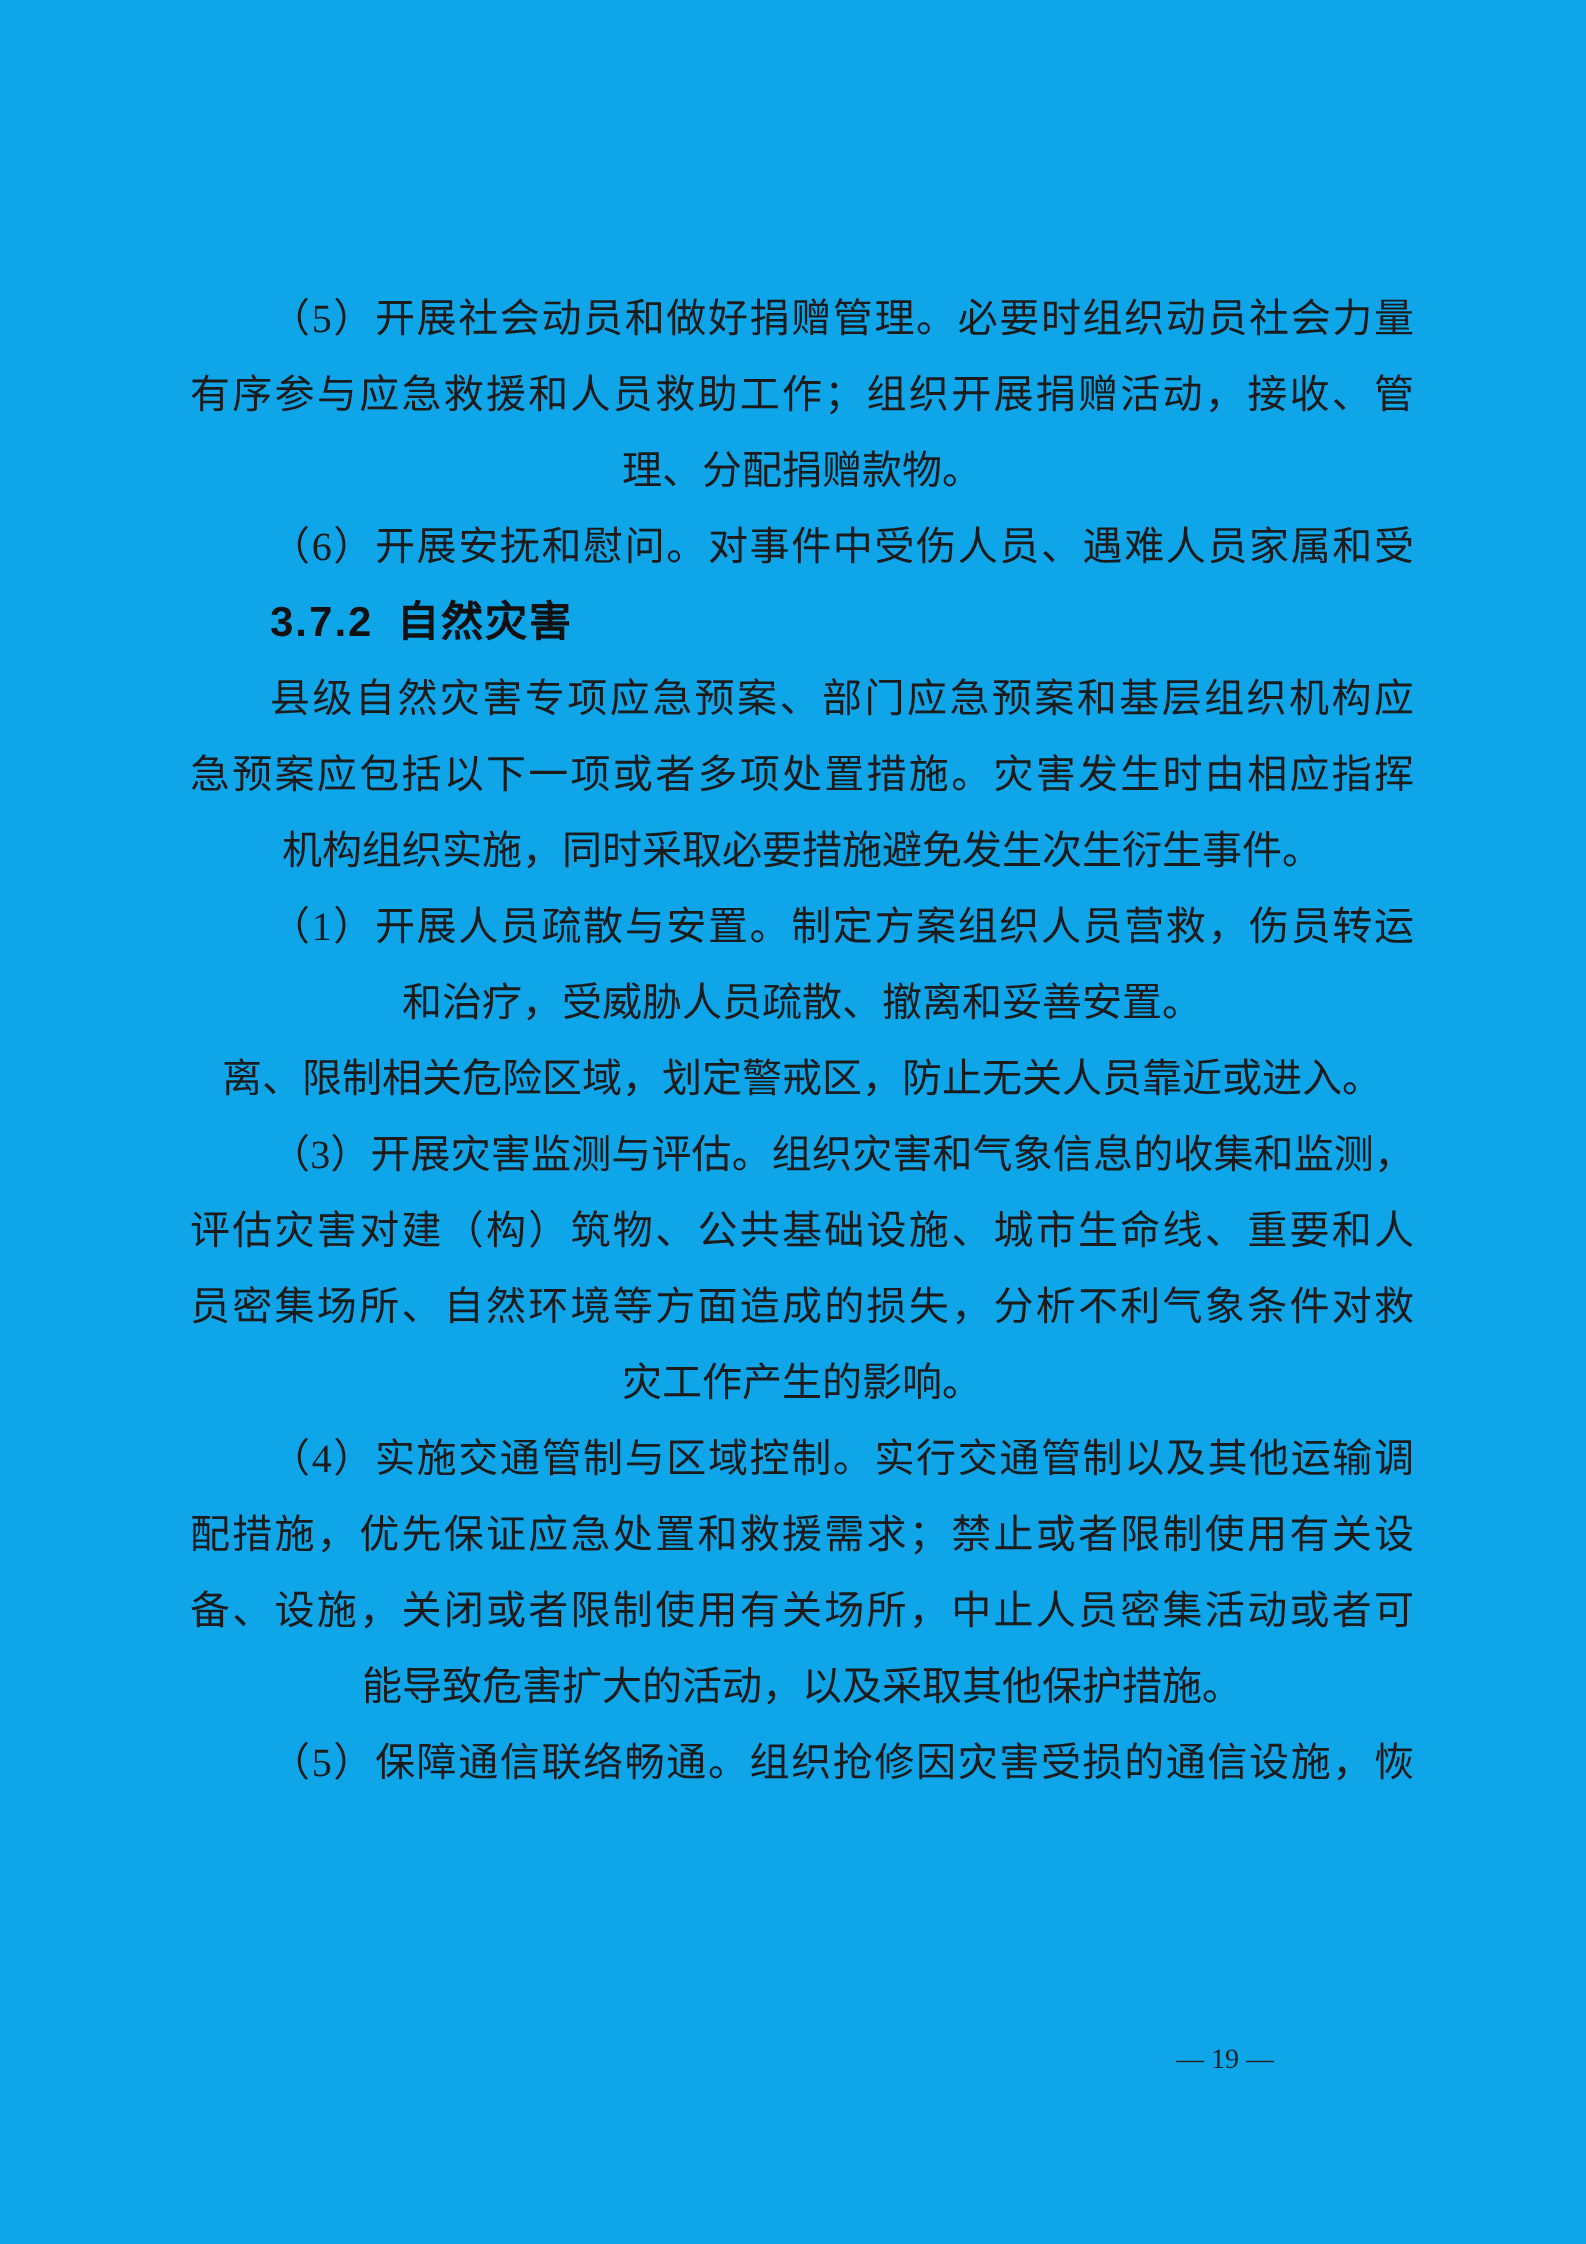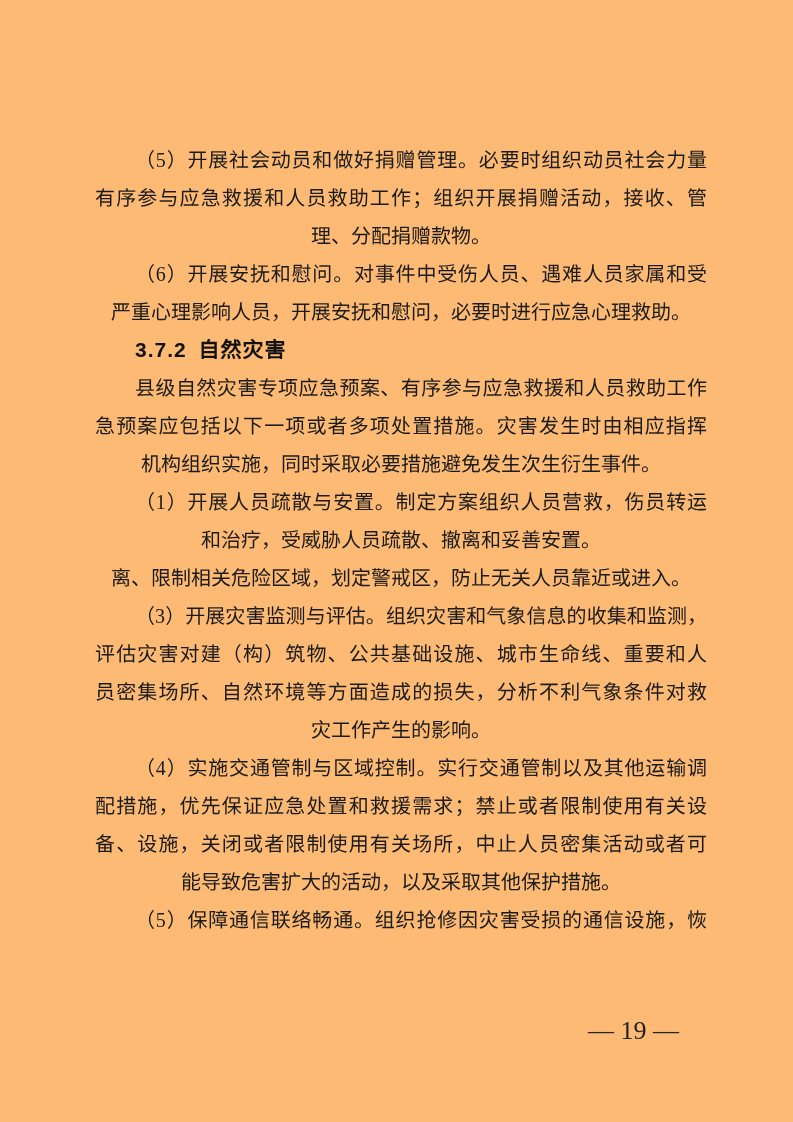--- a/index.html
+++ b/index.html
@@ -11,21 +11,21 @@
     height: 1122px;
     position: relative;
     background: #ffffff;
     color: #1b1b1b;
     font-family: "Liberation Serif", "DejaVu Serif", serif;
     overflow: hidden;
   }
   .page {
     position: absolute;
     inset: 0;
-    background: #fdba74;
+    background: #0ea5e9;
   }
   .text-block {
     position: absolute;
     left: 95px;
     top: 141px;
     width: 612px;
     font-size: 20px;
     line-height: 38px;
   }
   .para {
@@ -61,48 +61,47 @@
     position: absolute;
     left: 0;
     top: 1016px;
     width: 793px;
     height: 30px;
   }
   .page-number {
     position: absolute;
     left: 588px;
     top: 0;
-    font-size: 26px;
+    font-size: 14px;
     line-height: 30px;
     white-space: pre;
     color: #222;
   }
 </style>
 </head>
 <body>
 
 <div class="page">
 
   <main class="text-block">
 
     <section class="para">
       <div class="line indent just">（5）开展社会动员和做好捐赠管理。必要时组织动员社会力量</div>
       <div class="line just">有序参与应急救援和人员救助工作；组织开展捐赠活动，接收、管</div>
       <div class="line">理、分配捐赠款物。</div>
     </section>
 
     <section class="para">
       <div class="line indent just">（6）开展安抚和慰问。对事件中受伤人员、遇难人员家属和受</div>
-      <div class="line">严重心理影响人员，开展安抚和慰问，必要时进行应急心理救助。</div>
     </section>
 
     <h2 class="heading">3.7.2 自然灾害</h2>
 
     <section class="para">
-      <div class="line indent just">县级自然灾害专项应急预案、有序参与应急救援和人员救助工作</div>
+      <div class="line indent just">县级自然灾害专项应急预案、部门应急预案和基层组织机构应</div>
       <div class="line just">急预案应包括以下一项或者多项处置措施。灾害发生时由相应指挥</div>
       <div class="line">机构组织实施，同时采取必要措施避免发生次生衍生事件。</div>
     </section>
 
     <section class="para">
       <div class="line indent just">（1）开展人员疏散与安置。制定方案组织人员营救，伤员转运</div>
       <div class="line">和治疗，受威胁人员疏散、撤离和妥善安置。</div>
     </section>
 
     <section class="para">

